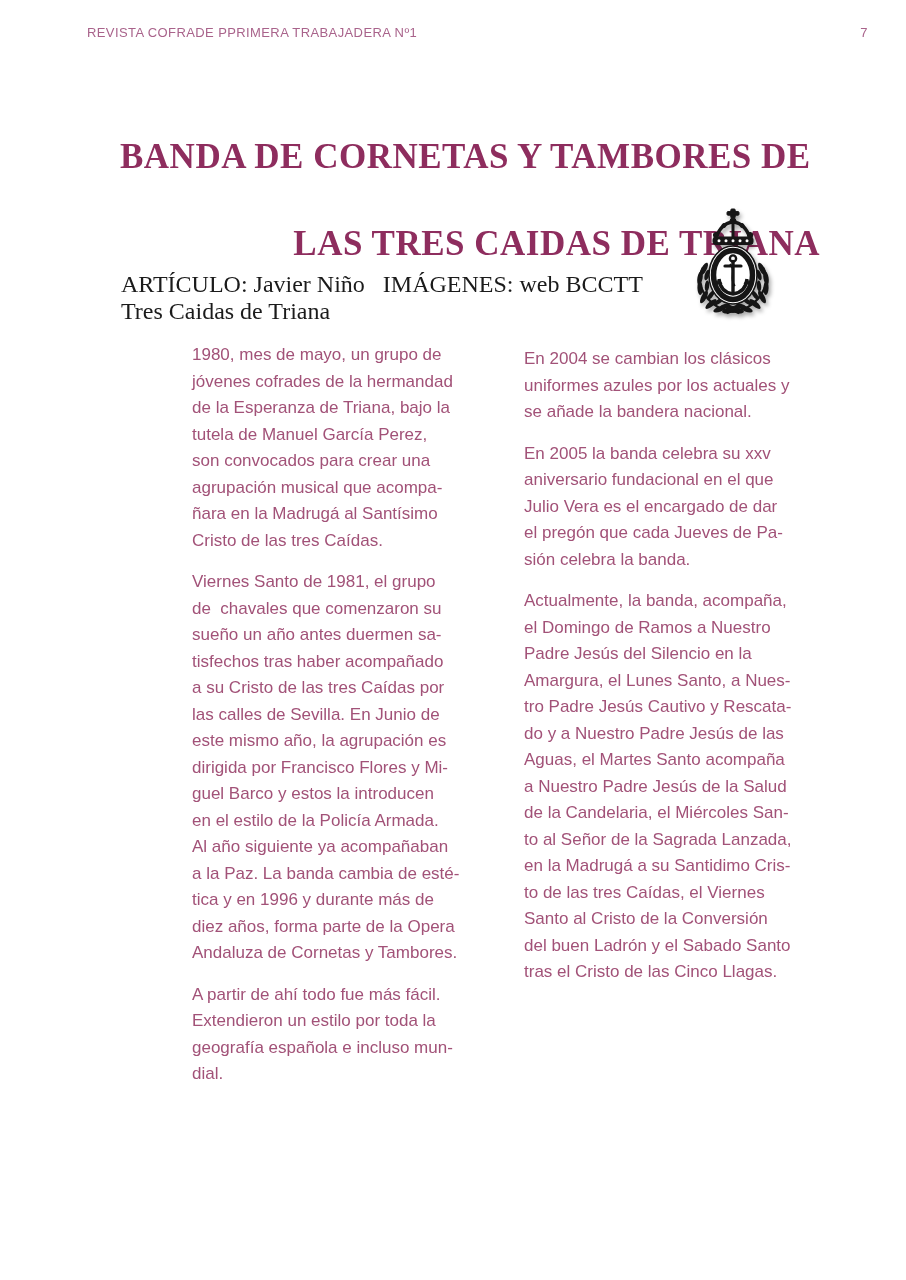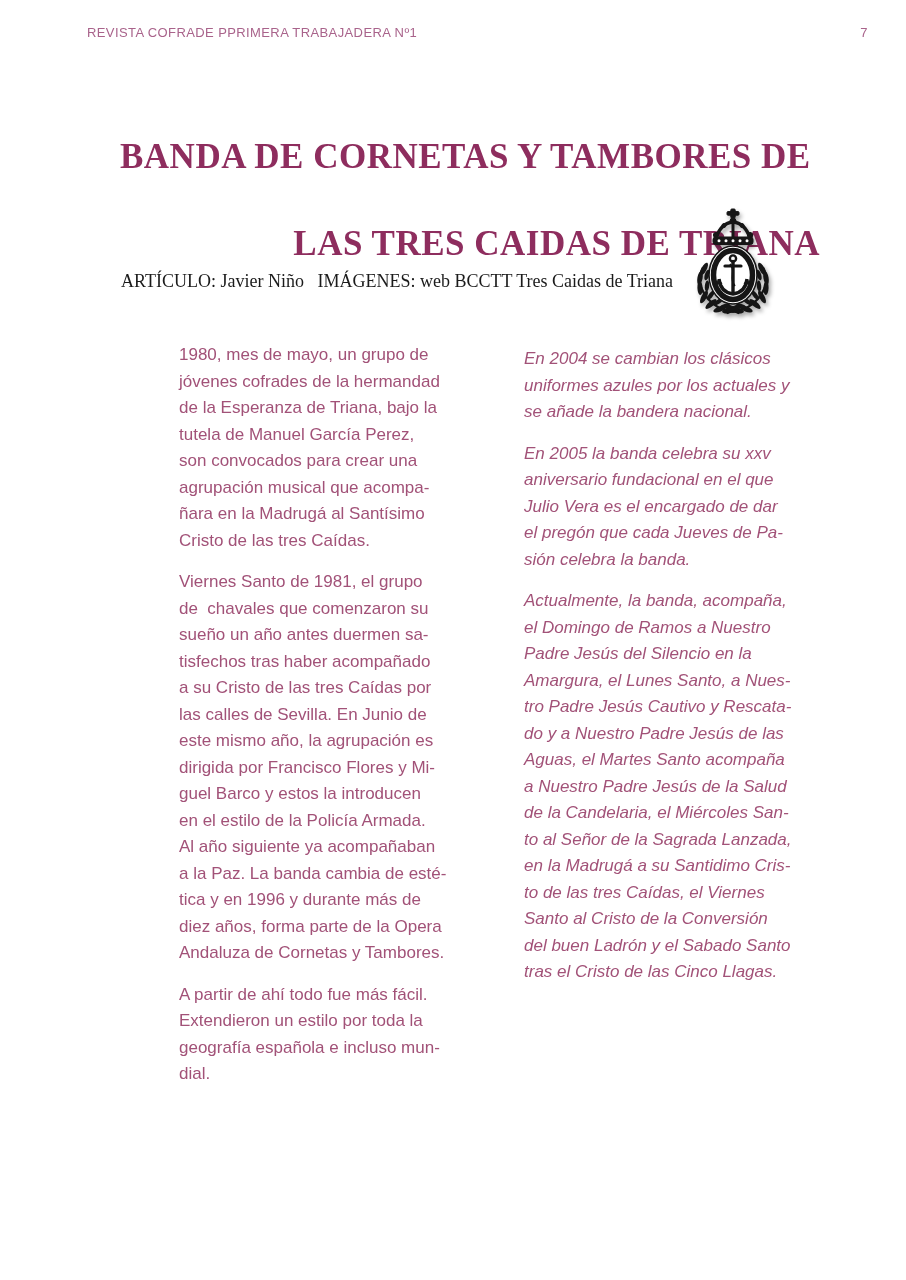--- a/index.html
+++ b/index.html
@@ -36,40 +36,40 @@
     letter-spacing: 0.5px;
   }
   .title-line { display: block; line-height: 1.2; }
   .title-line + .title-line { margin-top: 45px; text-align: right; }
   .byline {
     position: absolute;
     left: 97px;
     top: 271px;
     width: 560px;
     font-family: "Liberation Serif", serif;
-    font-size: 18px;
+    font-size: 24px;
     color: #1b1b1b;
     white-space: pre-wrap;
   }
   .crest {
     position: absolute;
     left: 656px;
     top: 208px;
     width: 106px;
     height: 112px;
     filter: drop-shadow(2px 3px 2px rgba(0,0,0,0.35));
   }
   .column {
     position: absolute;
     color: #a25278;
     font-size: 17px;
     line-height: 26.5px;
   }
-  .col-left  { left: 155px; top: 342px; width: 290px; }
-  .col-right { left: 500px; top: 346px; width: 295px; font-style: italic; }
+  .col-left  { left: 168px; top: 342px; width: 290px; }
+  .col-right { left: 500px; top: 346px; width: 295px; }
   .para {
     margin: 0 0 15px 0;
     white-space: pre-wrap;
   }
 </style>
 </head>
 <body>
 
 <div class="page">
 

